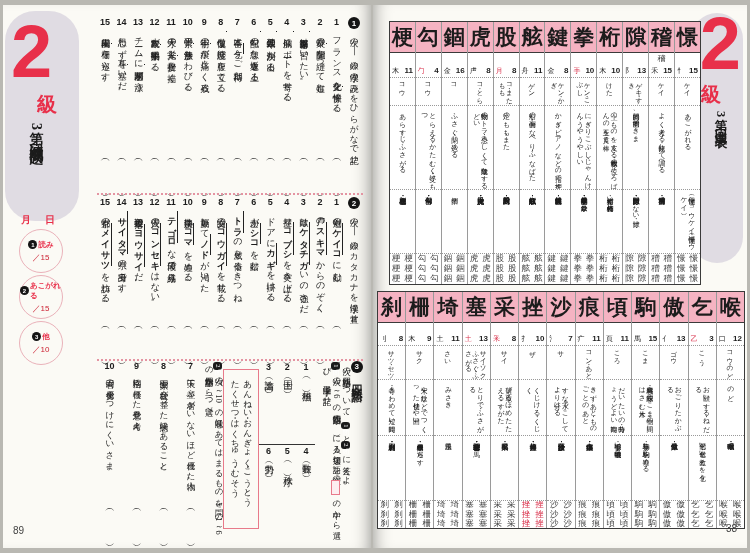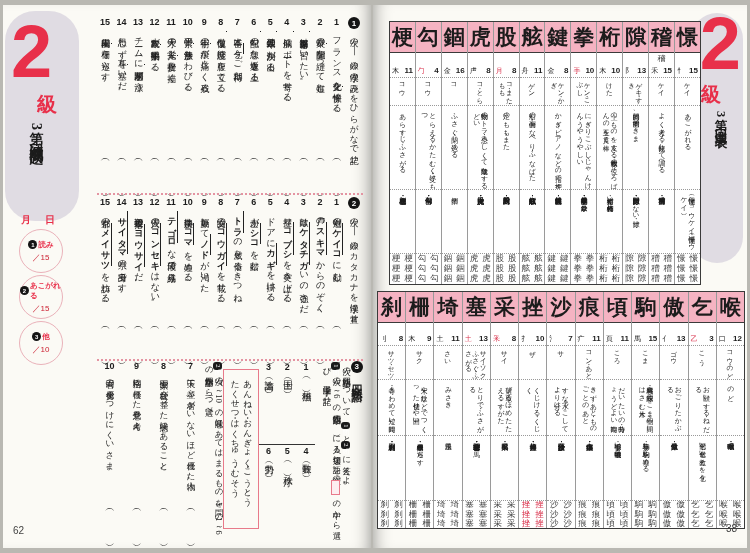--- a/index.html
+++ b/index.html
@@ -345,21 +345,21 @@
             <div class="ans v">（　　）</div>
           </div>
           <div class="q3-item">
             <span class="num">10</span>
             <div class="txt v">両者の優劣をつけにくいさま。</div>
             <div class="ans v">（　　）</div>
           </div>
         </div>
     </div>
 
-    <div class="pagenum" style="left:10px;bottom:12px;">62</div>
+    <div class="pagenum" style="left:10px;bottom:12px;">89</div>
   </div>
 
   <div class="page" id="page-right">
     <div class="pill" style="right:4px;top:8px;width:52px;height:250px;"></div>
     <div class="big2" style="right:6px;top:6px;">2</div>
     <div class="kyu" style="right:26px;top:76px;">級</div>
     <div class="sec-title v" style="right:18px;top:104px;height:150px;font-size:12.5px;">第3回漢字表</div>
 
     <div class="ktable" id="ktable-1" style="left:16px;width:310px;top:16px;height:262px;">
         <div class="kcol">

